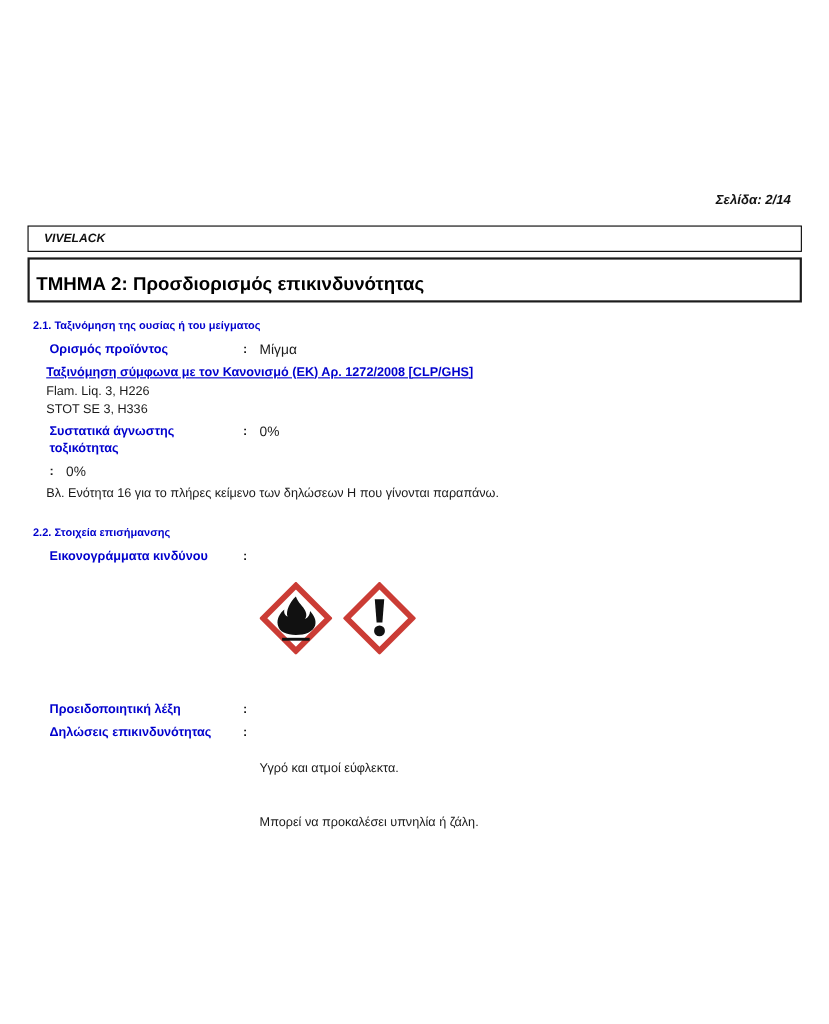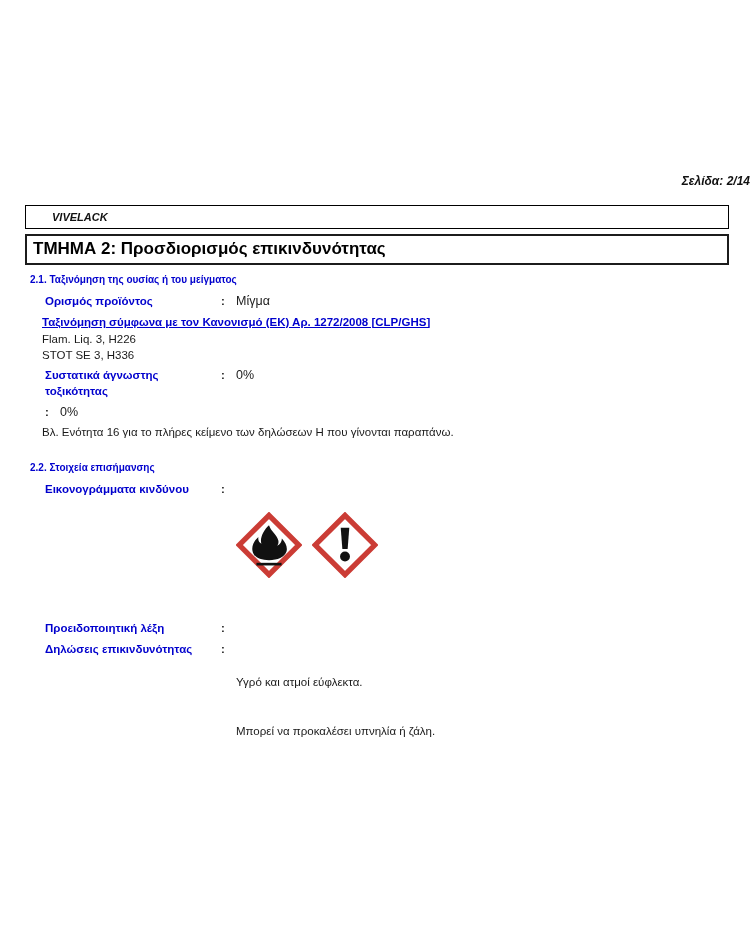--- a/index.html
+++ b/index.html
@@ -1,30 +1,30 @@
 <!DOCTYPE html>
 <html><head>
 <meta charset="utf-8">
 <style>
   html,body{margin:0;padding:0;background:#ffffff;}
   .page{
     position:relative;width:754px;height:931px;overflow:hidden;background:#ffffff;
     font-family:"Liberation Sans", sans-serif;color:#1a1a1a;
   }
   .pagenum{
-    position:absolute;top:174px;right:4px;
+    position:absolute;top:174px;right:35px;
     font-size:12px;font-weight:bold;font-style:italic;color:#111;
   }
   .content{position:absolute;left:25px;top:205px;width:704px;}
   .box-product{
-    border:1px solid #000;height:22px;line-height:22px;padding-left:26px;
+    border:1px solid #000;height:22px;line-height:22px;padding-left:14px;
     font-size:11px;font-weight:bold;font-style:italic;margin-bottom:5px;color:#111;
   }
   .box-section{
-    border:2px solid #1c1c1c;padding:3px 6px 4px 6px;margin-bottom:7px;
+    border:2px solid #1c1c1c;padding:13px 6px 4px 6px;margin-bottom:14px;
     font-size:17px;font-weight:bold;color:#000;
   }
   .blue{color:#0000cd;font-weight:bold;}
   .u{text-decoration:underline;}
   .h-sub{font-size:10px;line-height:15px;margin:0 0 6px 5px;}
   .row{display:flex;align-items:flex-start;margin:0 0 4px 20px;font-size:11.5px;line-height:16.5px;}
   .row.sub{margin-left:21px;}
   .row .lbl{width:176px;flex:none;}
   .row.sub .lbl{width:172px;}
   .row .colon{width:15px;flex:none;color:#1a1a1a;font-weight:bold;}

